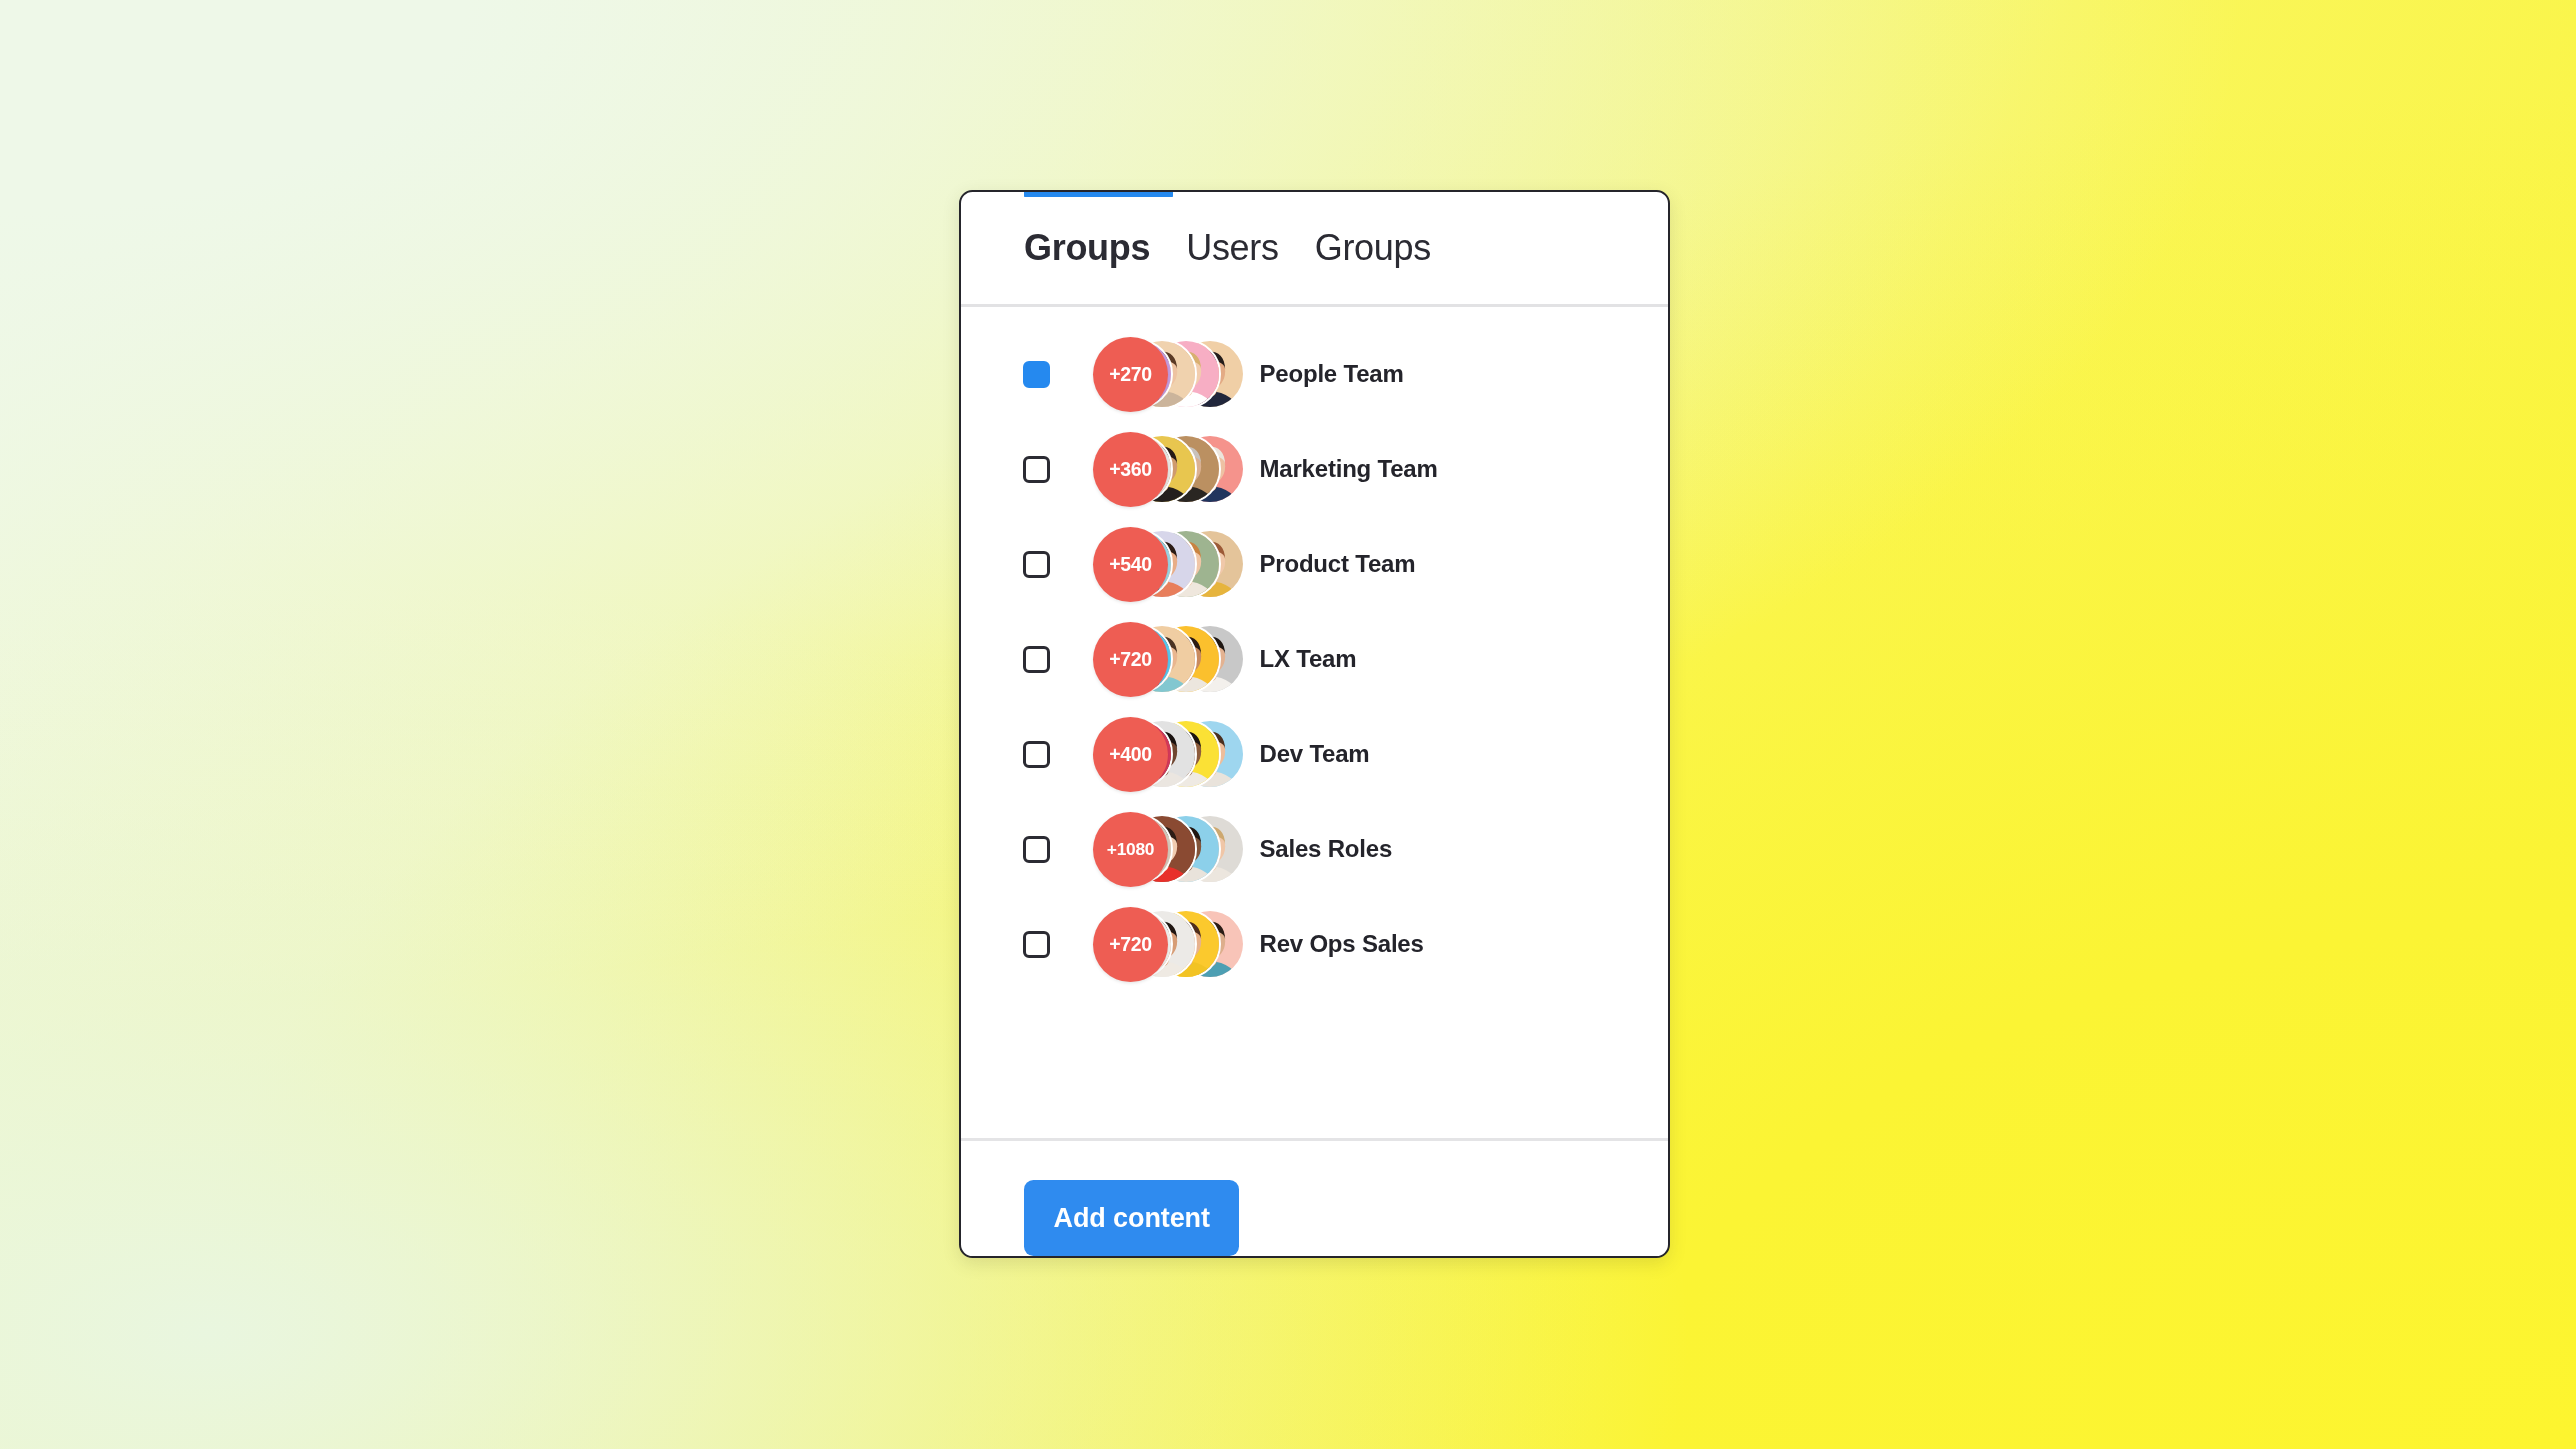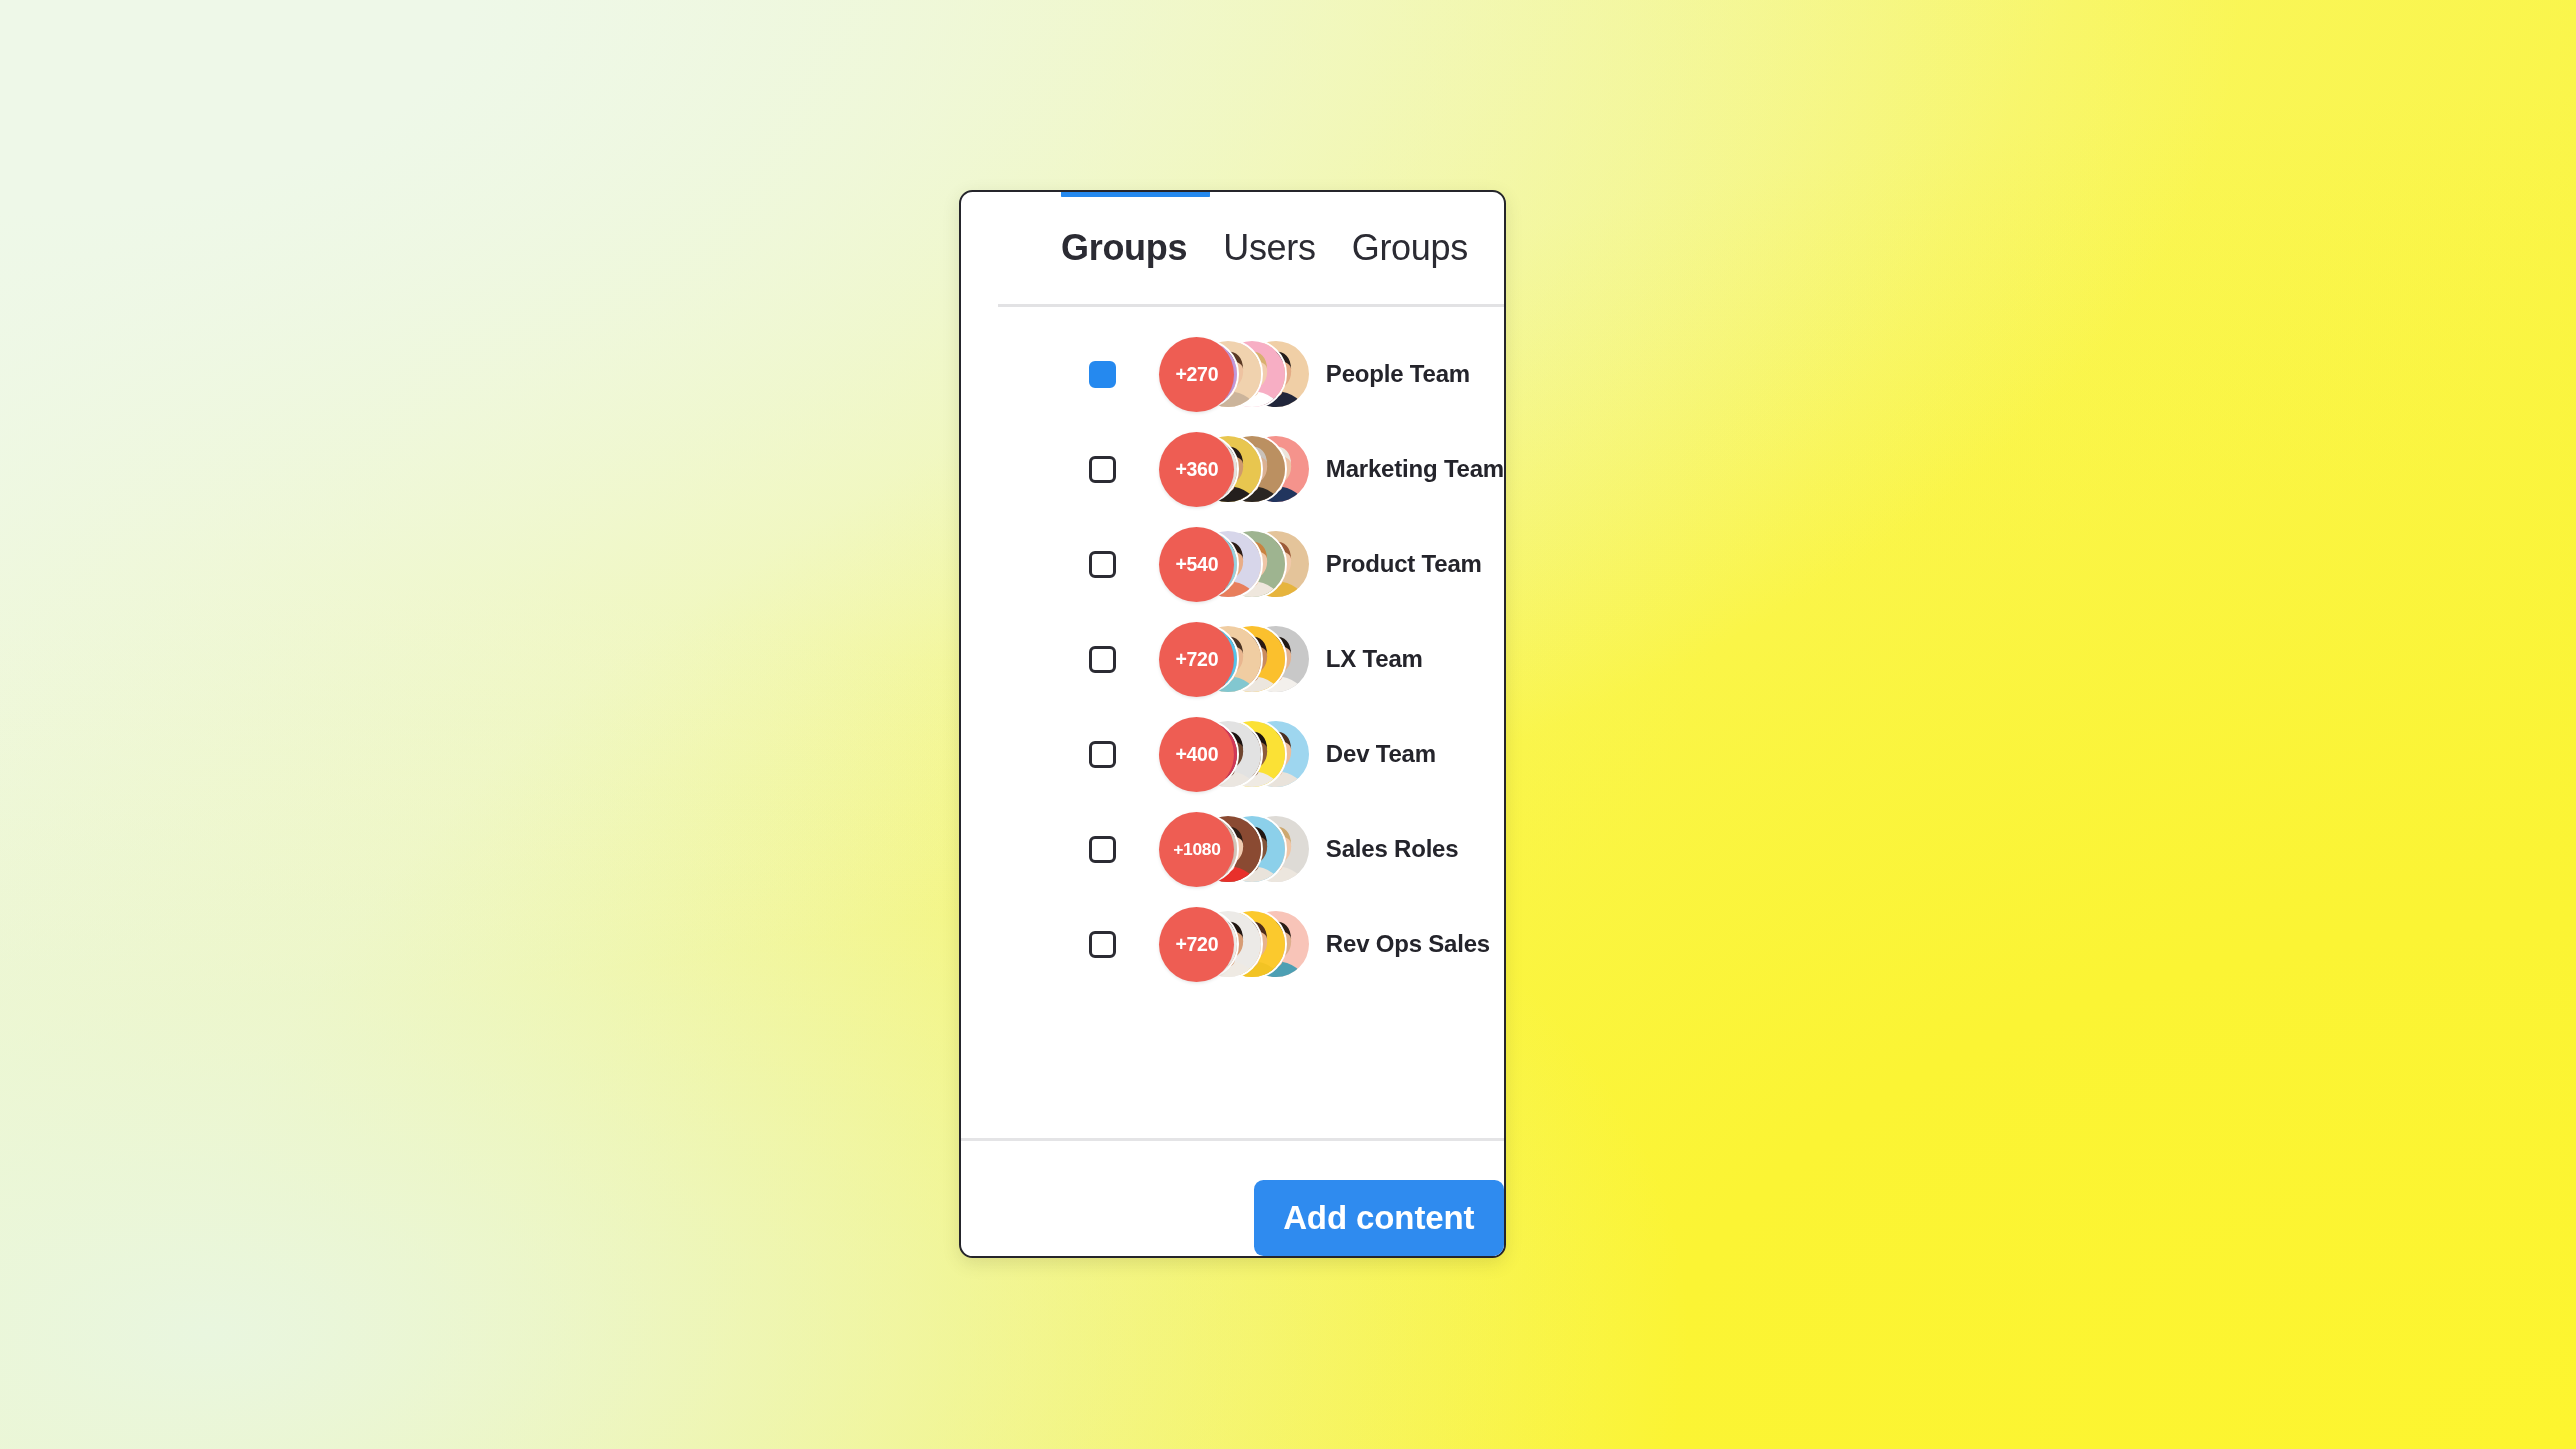--- a/index.html
+++ b/index.html
@@ -16,27 +16,27 @@
       radial-gradient(ellipse 150% 120% at 0% 0%, #eef8e8 0%, #eef8e8 12%, rgba(238,248,232,0) 58%),
       radial-gradient(ellipse 120% 110% at 8% 92%, #e9f6df 0%, rgba(233,246,223,0) 48%),
       radial-gradient(ellipse 130% 130% at 100% 100%, #fdf52f 0%, #fbf434 28%, rgba(251,244,52,0) 72%),
       linear-gradient(118deg, #eef8e6 0%, #f3f79f 34%, #f9f65c 62%, #fbf434 100%);
   }
 
   
   #card {
     position:absolute;
     left:959px; top:190px;
-    width:547px; height:1068px;
+    width:711px; height:1068px;
     background:#ffffff;
     border:2.7px solid #25252b;
     border-radius:13.4px;
     box-shadow:0 5.4px 17.4px rgba(60,60,30,.13);
     overflow:hidden;
-    display:flex; flex-direction:column;align-items:flex-end;
+    display:flex; flex-direction:column;
   }
 
   
   .tabs-wrap { position:relative; padding:38px 0 0 0; flex:0 0 auto; }
   .tabs { display:flex; align-items:flex-end; padding-left:63px; gap:0; }
   .tab {
     position:relative;
     font-size:36px;
     line-height:1;
     color:#2b2b33;
@@ -120,21 +120,21 @@
     white-space:nowrap;
   }
 
   
   .foot-rule { height:3.4px; background:#e4e4e6; width:100%; flex:0 0 auto; }
   .footer { flex:0 0 auto; padding:39px 0 0 63px; }
   .btn {
     display:inline-flex; align-items:center; justify-content:center;
     background:#2f8bef;
     color:#fff;
-    font-size:33px; font-weight:bold;
+    font-size:27px; font-weight:bold;
     letter-spacing:-0.1px;
     border:none; border-radius:9.4px;
     padding:0 29.5px; height:76px;
     cursor:pointer;
     font-family:"Liberation Sans", sans-serif;
   }
 </style>
 </head>
 <body>
 

